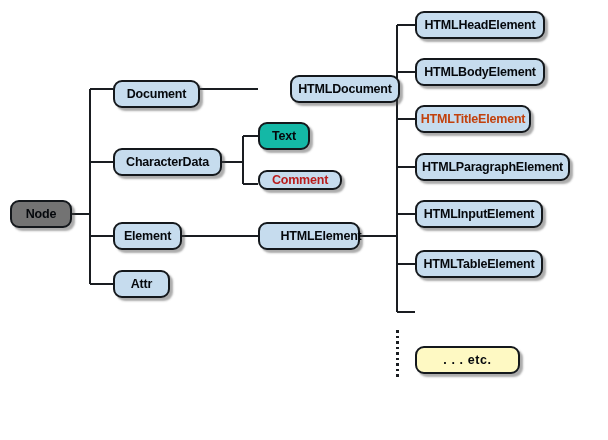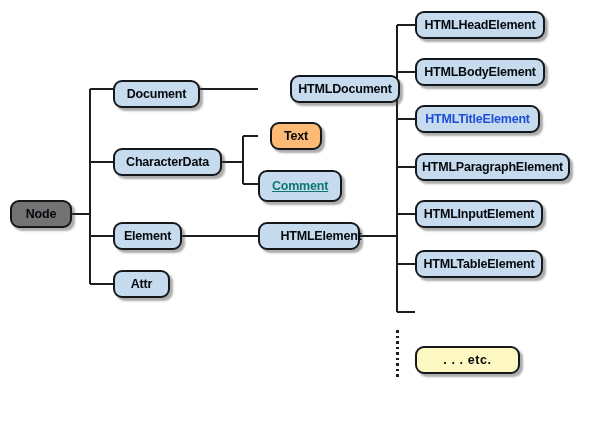--- a/index.html
+++ b/index.html
@@ -104,37 +104,37 @@
   <div class="node-box" style="left: 113px; top: 222px; width: 69px; height: 28px; background: rgb(198, 220, 238); border-color: rgb(20, 24, 28); color: rgb(5, 8, 12);">
     <span class="label">Element</span>
   </div>
   <div class="node-box" style="left: 113px; top: 270px; width: 57px; height: 28px; background: rgb(198, 220, 238); border-color: rgb(20, 24, 28); color: rgb(5, 8, 12);">
     <span class="label">Attr</span>
   </div>
 
   <div class="node-box" style="left: 258px; top: 75px; width: 110px; height: 28px; background: rgb(198, 220, 238); border-color: rgb(20, 24, 28); color: rgb(5, 8, 12); margin-left: 32px;">
     <span class="label">HTMLDocument</span>
   </div>
-  <div class="node-box" style="left: 270px; top: 122px; width: 52px; height: 28px; background: #fdba74; border-color: rgb(20, 24, 28); color: rgb(5, 8, 12);">
+  <div class="node-box" style="left: 258px; top: 122px; width: 52px; height: 28px; background: #14b8a6; border-color: rgb(20, 24, 28); color: rgb(5, 8, 12);">
     <span class="label">Text</span>
   </div>
-  <div class="node-box" style="left: 258px; top: 170px; width: 84px; height: 32px; background: rgb(198, 220, 238); border-color: rgb(20, 24, 28); color: #0f766e; text-decoration: underline;">
+  <div class="node-box" style="left: 258px; top: 170px; width: 84px; height: 20px; background: rgb(198, 220, 238); border-color: rgb(20, 24, 28); color: #b91c1c;">
     <span class="label">Comment</span>
   </div>
   <div class="node-box" style="left: 258px; top: 222px; width: 102px; height: 28px; background: rgb(198, 220, 238); border-color: rgb(20, 24, 28); color: rgb(5, 8, 12); padding-left: 24px;">
     <span class="label">HTMLElement</span>
   </div>
 
   <div class="node-box" style="left: 415px; top: 11px; width: 130px; height: 28px; background: rgb(198, 220, 238); border-color: rgb(20, 24, 28); color: rgb(5, 8, 12);">
     <span class="label">HTMLHeadElement</span>
   </div>
   <div class="node-box" style="left: 415px; top: 58px; width: 130px; height: 28px; background: rgb(198, 220, 238); border-color: rgb(20, 24, 28); color: rgb(5, 8, 12);">
     <span class="label">HTMLBodyElement</span>
   </div>
-  <div class="node-box" style="left: 415px; top: 105px; width: 125px; height: 28px; background: rgb(198, 220, 238); border-color: rgb(20, 24, 28); color: #1d4ed8;">
+  <div class="node-box" style="left: 415px; top: 105px; width: 116px; height: 28px; background: rgb(198, 220, 238); border-color: rgb(20, 24, 28); color: #c2410c;">
     <span class="label">HTMLTitleElement</span>
   </div>
   <div class="node-box" style="left: 415px; top: 153px; width: 155px; height: 28px; background: rgb(198, 220, 238); border-color: rgb(20, 24, 28); color: rgb(5, 8, 12);">
     <span class="label">HTMLParagraphElement</span>
   </div>
   <div class="node-box" style="left: 415px; top: 200px; width: 128px; height: 28px; background: rgb(198, 220, 238); border-color: rgb(20, 24, 28); color: rgb(5, 8, 12);">
     <span class="label">HTMLInputElement</span>
   </div>
   <div class="node-box" style="left: 415px; top: 250px; width: 128px; height: 28px; background: rgb(198, 220, 238); border-color: rgb(20, 24, 28); color: rgb(5, 8, 12);">
     <span class="label">HTMLTableElement</span>

